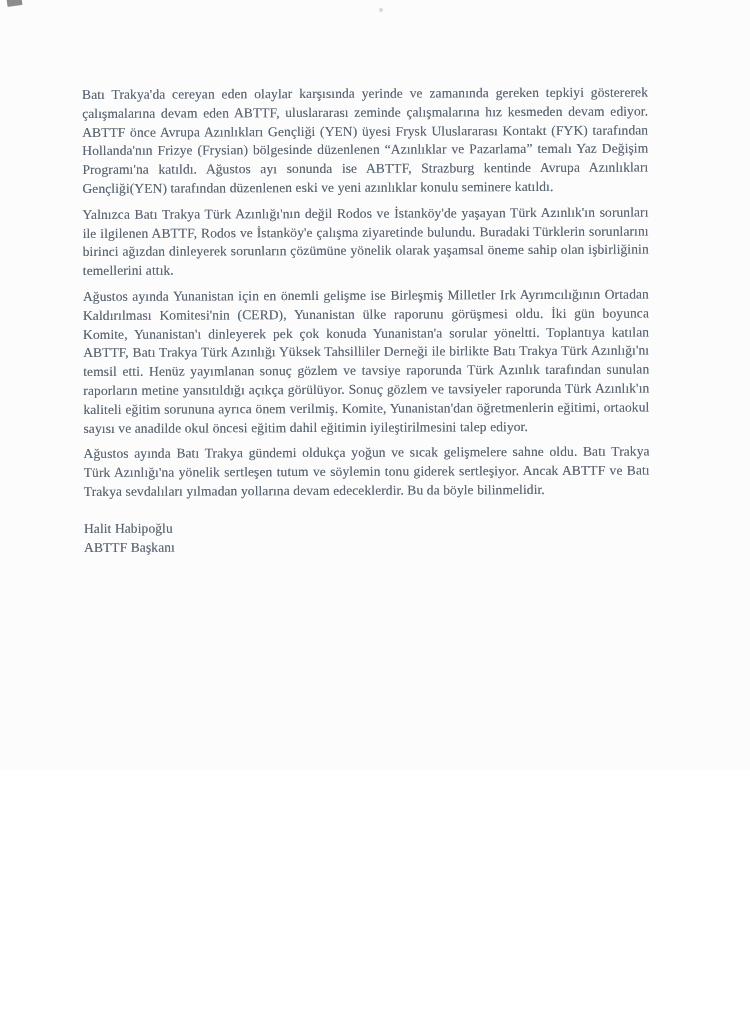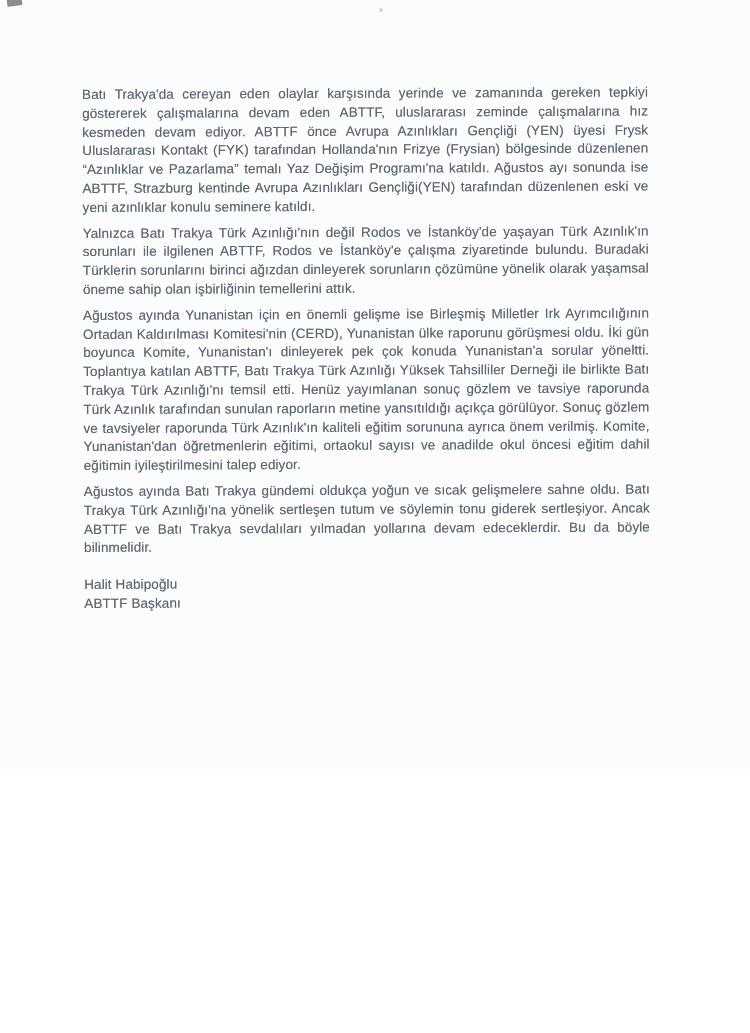--- a/index.html
+++ b/index.html
@@ -6,21 +6,21 @@
     margin: 0;
     padding: 0;
     background: #ffffff;
   }
   .page {
     position: relative;
     width: 750px;
     height: 770px;
     background: #fcfcfc;
     overflow: hidden;
-    font-family: Liberation Sans, sans-serif;
+    font-family: Liberation Serif, serif;
   }
   .text-block {
     position: absolute;
     left: 82px;
     top: 86px;
     width: 566px;
     color: #5a6572;
     font-size: 13.5px;
     line-height: 18.8px;
     text-align: justify;

